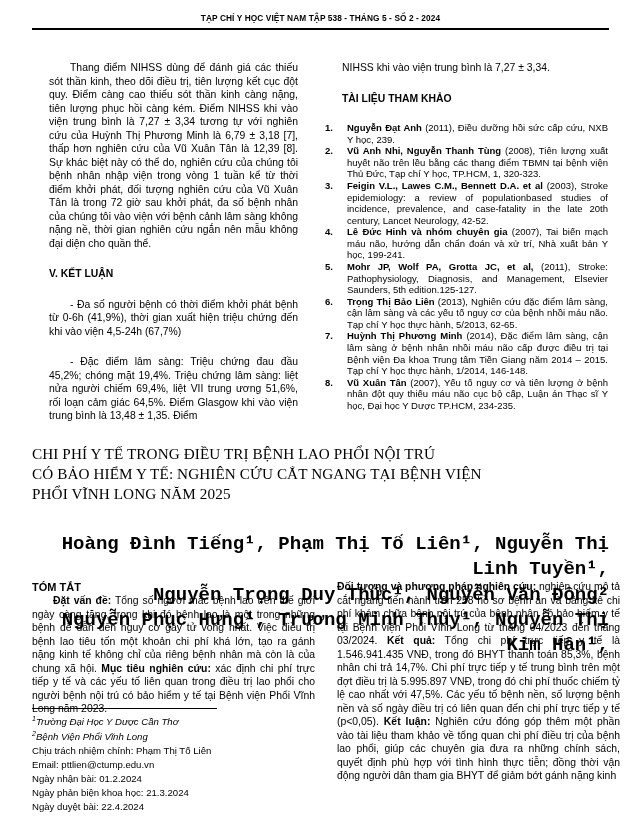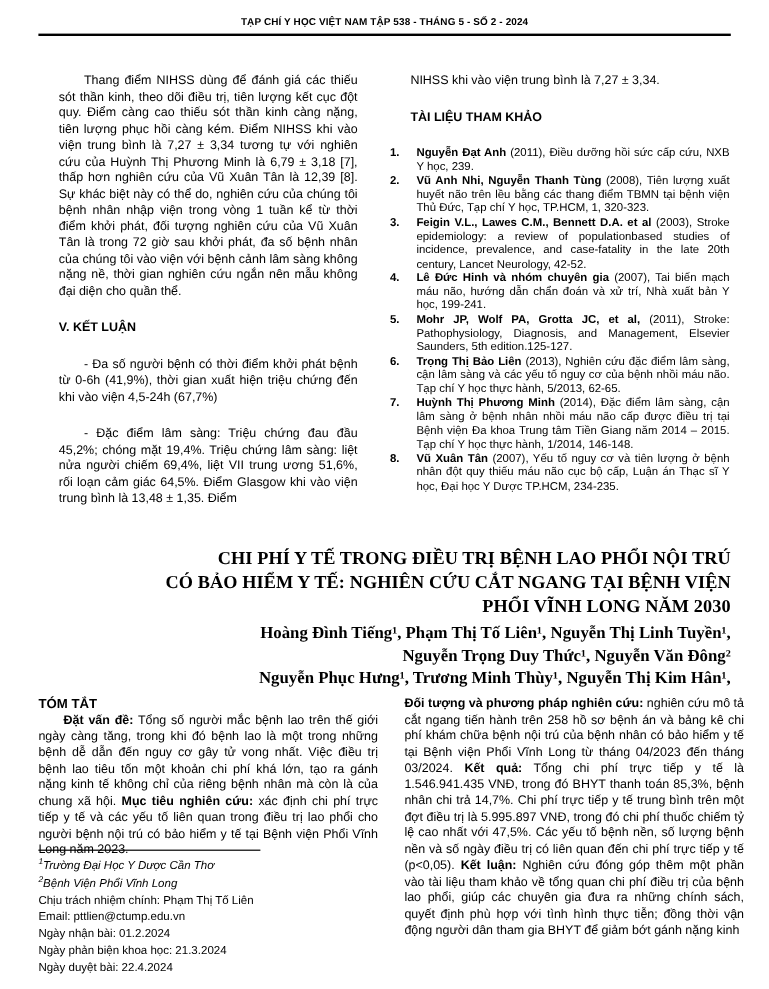--- a/index.html
+++ b/index.html
@@ -88,38 +88,38 @@
     top: 0;
     font-weight: bold;
     width: 16px;
   }
   .ref-list li .au { font-weight: bold; }
 
   
   .art2-title {
     position: absolute;
     left: 32px;
-    top: 456px;
-    width: 577px;
-    text-align: right;
+    top: 444px;
+    width: 577px;
+    text-align: left;
     font-family: "Liberation Serif", serif;
-    font-weight: bold;
+    font-weight: normal;
     font-size: 15.2px;
     line-height: 1.30;
     letter-spacing: 0.1px;
   }
   .authors {
     position: absolute;
     left: 32px;
-    top: 520px;
+    top: 532px;
     width: 577px;
     text-align: right;
-    font-family: Liberation Serif, serif;
-    font-weight: bold;
-    font-size: 14px;
+    font-family: Liberation Mono, monospace;
+    font-weight: bold;
+    font-size: 19px;
     line-height: 1.33;
   }
 
   
   .abs-col {
     position: absolute;
     width: 283px;
     font-size: 10.4px;
     line-height: 1.30;
     text-align: justify;
@@ -198,21 +198,21 @@
       </li>
       <li>
         <span class="num">8.</span><span class="au">Vũ Xuân Tân</span><span> (2007), Yếu tố nguy cơ và tiên lượng ở bệnh nhân đột quy thiếu máu não cục bộ cấp, Luận án Thạc sĩ Y học, Đại học Y Dược TP.HCM, 234-235.</span>
       </li>
     </ul>
   </div>
 
   <div class="art2-title">
     <div>CHI PHÍ Y TẾ TRONG ĐIỀU TRỊ BỆNH LAO PHỔI NỘI TRÚ</div>
     <div>CÓ BẢO HIỂM Y TẾ: NGHIÊN CỨU CẮT NGANG TẠI BỆNH VIỆN</div>
-    <div>PHỔI VĨNH LONG NĂM 2030</div>
+    <div>PHỔI VĨNH LONG NĂM 2025</div>
   </div>
 
   <div class="authors">
     <div>Hoàng Đình Tiếng¹, Phạm Thị Tố Liên¹, Nguyễn Thị Linh Tuyền¹,</div>
     <div>Nguyễn Trọng Duy Thức¹, Nguyễn Văn Đông²</div>
     <div>Nguyễn Phục Hưng¹, Trương Minh Thùy¹, Nguyễn Thị Kim Hân¹,</div>
   </div>
 
   <div class="abs-col left">
     <p class="abs-head">TÓM TẮT</p>

